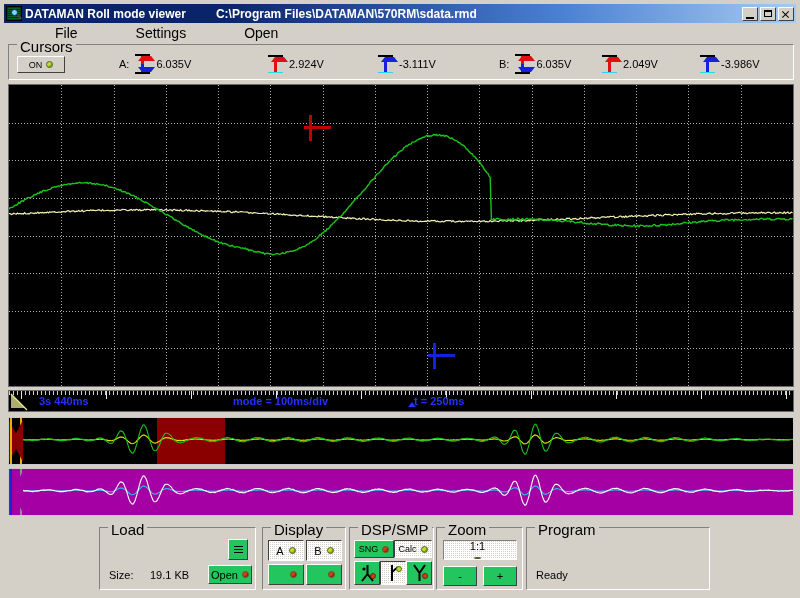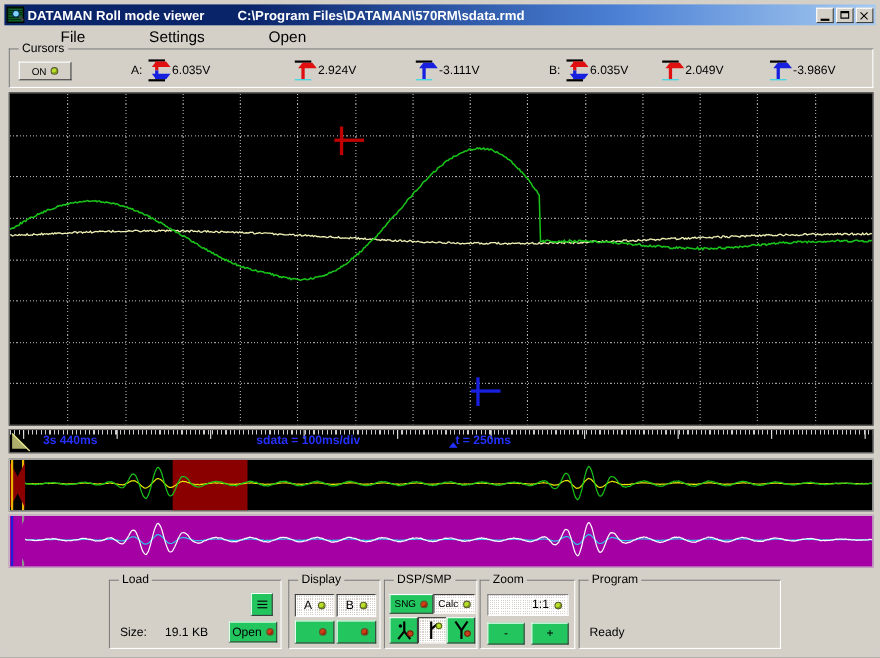--- a/index.html
+++ b/index.html
@@ -34,21 +34,21 @@
   .b-cls i.s1{transform:rotate(45deg);} .b-cls i.s2{transform:rotate(-45deg);}
 
   
   .menubar{position:absolute;left:2px;top:23px;width:792px;height:16px;
     display:flex;align-items:center;gap:14px;padding-left:7px;box-sizing:border-box;}
   .menubar span{font-size:14px;cursor:default;padding-left:44px;}
 
   
   .cursors-grp{position:absolute;left:6px;top:42px;width:786px;height:36px;
     border:1px solid;border-color:#808080 #fff #fff #808080;box-sizing:border-box;}
-  .grp-legend{position:absolute;top:-7px;left:8px;background:#d4d0c8;padding:0 3px;font-size:11px;}
+  .grp-legend{position:absolute;top:-7px;left:8px;background:#d4d0c8;padding:0 3px;font-size:15px;}
   .on-btn{position:absolute;left:8px;top:11px;width:48px;height:17px;background:#d4d0c8;
     border:1px solid;border-color:#fff #404040 #404040 #fff;box-sizing:border-box;
     display:flex;align-items:center;justify-content:center;gap:4px;font-size:9px;}
   .led{width:7px;height:7px;border-radius:50%;border:1px solid #5a5a30;box-sizing:border-box;}
   .led.green{background:#b8e028;box-shadow:inset -1px -1px 0 #7f9e14;}
   .led.red{background:#d63c14;box-shadow:inset -1px -1px 0 #8d2207;}
 
   .meas{position:absolute;top:8px;display:flex;align-items:center;gap:5px;}
   .meas .lbl{font-size:11px;}
   .meas .val{font-size:11px;}
@@ -297,21 +297,21 @@
         <div class="tickM" style="left: 522px;"></div>
         <div class="tickM" style="left: 607px;"></div>
         <div class="tickM" style="left: 692px;"></div>
         <div class="tickM" style="left: 777px;"></div>
       </div>
     <svg class="corner" width="20" height="18">
       <path d="M1 1 L1 15 L15 15 Z" fill="#e8e890" stroke="none" opacity="0.75"></path>
       <path d="M1 1 L17 17" stroke="#e8e890" stroke-width="1.3" fill="none"></path>
     </svg>
     <span class="it1">3s 440ms</span>
-    <span class="it2">sdata =  100ms/div</span>
+    <span class="it2">mode =  100ms/div</span>
     <div class="dlt"></div>
     <span class="it3">t =  250ms</span>
   </div>
 
   <div class="navA nav">
     <div class="selbox" id="selA" style="left: 148px; width: 68px; background: rgb(138, 0, 0);"></div>
     <svg id="navA-svg" width="784" height="46" viewBox="0 0 784 46">
         <path d="M0.0 21.7 L1.0 21.6 L2.0 21.7 L3.0 21.3 L4.0 21.6 L5.0 21.6 L6.0 21.6 L7.0 21.3 L8.0 21.6 L9.0 21.4 L10.0 21.4 L11.0 21.7 L12.0 21.6 L13.0 21.7 L14.0 21.5 L15.0 21.6 L16.0 21.7 L17.0 21.9 L18.0 21.7 L19.0 21.8 L20.0 21.7 L21.0 21.6 L22.0 22.0 L23.0 21.8 L24.0 21.9 L25.0 21.9 L26.0 21.7 L27.0 21.7 L28.0 21.9 L29.0 21.5 L30.0 21.8 L31.0 21.5 L32.0 21.4 L33.0 21.3 L34.0 21.3 L35.0 21.6 L36.0 21.5 L37.0 21.5 L38.0 21.5 L39.0 21.5 L40.0 21.2 L41.0 21.2 L42.0 21.3 L43.0 21.3 L44.0 21.7 L45.0 21.5 L46.0 21.8 L47.0 21.8 L48.0 21.7 L49.0 21.9 L50.0 21.8 L51.0 22.1 L52.0 22.1 L53.0 21.9 L54.0 21.8 L55.0 21.9 L56.0 21.8 L57.0 21.8 L58.0 21.7 L59.0 21.8 L60.0 21.8 L61.0 21.4 L62.0 21.6 L63.0 21.3 L64.0 21.5 L65.0 21.3 L66.0 21.2 L67.0 21.3 L68.0 21.1 L69.0 21.1 L70.0 21.4 L71.0 21.5 L72.0 21.5 L73.0 21.3 L74.0 21.5 L75.0 21.7 L76.0 21.9 L77.0 21.7 L78.0 22.0 L79.0 21.9 L80.0 22.2 L81.0 21.9 L82.0 21.8 L83.0 21.9 L84.0 22.0 L85.0 21.8 L86.0 21.7 L87.0 21.4 L88.0 21.2 L89.0 21.4 L90.0 21.1 L91.0 21.1 L92.0 21.2 L93.0 21.4 L94.0 21.3 L95.0 21.5 L96.0 21.8 L97.0 22.0 L98.0 22.1 L99.0 22.4 L100.0 22.6 L101.0 22.6 L102.0 22.7 L103.0 22.7 L104.0 22.3 L105.0 22.0 L106.0 21.4 L107.0 21.2 L108.0 20.5 L109.0 19.9 L110.0 19.4 L111.0 19.1 L112.0 19.1 L113.0 19.0 L114.0 19.3 L115.0 20.0 L116.0 20.6 L117.0 21.2 L118.0 22.1 L119.0 23.1 L120.0 24.0 L121.0 24.8 L122.0 25.5 L123.0 25.7 L124.0 25.5 L125.0 25.2 L126.0 24.6 L127.0 23.9 L128.0 22.6 L129.0 21.5 L130.0 20.5 L131.0 19.5 L132.0 18.6 L133.0 17.6 L134.0 17.1 L135.0 17.1 L136.0 17.4 L137.0 17.9 L138.0 18.8 L139.0 19.6 L140.0 20.9 L141.0 22.0 L142.0 22.8 L143.0 23.9 L144.0 24.5 L145.0 25.0 L146.0 25.1 L147.0 25.0 L148.0 24.6 L149.0 24.1 L150.0 23.5 L151.0 22.9 L152.0 22.0 L153.0 21.3 L154.0 20.8 L155.0 20.2 L156.0 19.9 L157.0 19.5 L158.0 19.8 L159.0 19.9 L160.0 19.8 L161.0 20.4 L162.0 20.7 L163.0 20.8 L164.0 21.4 L165.0 21.6 L166.0 22.0 L167.0 22.0 L168.0 22.4 L169.0 22.7 L170.0 22.4 L171.0 22.4 L172.0 22.7 L173.0 22.5 L174.0 22.2 L175.0 22.4 L176.0 22.1 L177.0 21.8 L178.0 21.9 L179.0 21.6 L180.0 21.6 L181.0 21.4 L182.0 21.2 L183.0 21.5 L184.0 21.0 L185.0 21.1 L186.0 21.0 L187.0 21.0 L188.0 21.2 L189.0 21.2 L190.0 21.0 L191.0 21.1 L192.0 21.4 L193.0 21.4 L194.0 21.6 L195.0 21.4 L196.0 21.5 L197.0 21.7 L198.0 22.0 L199.0 22.0 L200.0 22.1 L201.0 22.3 L202.0 22.0 L203.0 22.2 L204.0 22.3 L205.0 22.4 L206.0 22.0 L207.0 22.2 L208.0 22.2 L209.0 21.7 L210.0 21.8 L211.0 21.6 L212.0 21.7 L213.0 21.6 L214.0 21.4 L215.0 21.3 L216.0 21.0 L217.0 21.1 L218.0 21.2 L219.0 21.0 L220.0 21.0 L221.0 21.2 L222.0 21.2 L223.0 21.4 L224.0 21.5 L225.0 21.5 L226.0 21.7 L227.0 21.8 L228.0 21.8 L229.0 22.1 L230.0 21.9 L231.0 22.2 L232.0 22.4 L233.0 22.2 L234.0 22.0 L235.0 22.2 L236.0 22.3 L237.0 22.1 L238.0 22.1 L239.0 22.0 L240.0 21.8 L241.0 21.8 L242.0 21.4 L243.0 21.6 L244.0 21.4 L245.0 21.0 L246.0 21.2 L247.0 21.1 L248.0 21.1 L249.0 21.1 L250.0 20.9 L251.0 21.0 L252.0 21.0 L253.0 21.3 L254.0 21.3 L255.0 21.5 L256.0 21.7 L257.0 21.9 L258.0 21.7 L259.0 21.9 L260.0 22.0 L261.0 22.2 L262.0 22.1 L263.0 22.1 L264.0 22.1 L265.0 22.4 L266.0 22.1 L267.0 22.2 L268.0 22.0 L269.0 21.9 L270.0 21.7 L271.0 21.6 L272.0 21.7 L273.0 21.6 L274.0 21.3 L275.0 21.0 L276.0 21.1 L277.0 20.9 L278.0 21.1 L279.0 20.9 L280.0 21.0 L281.0 21.1 L282.0 21.3 L283.0 21.2 L284.0 21.3 L285.0 21.6 L286.0 21.5 L287.0 21.8 L288.0 21.8 L289.0 21.9 L290.0 22.0 L291.0 22.0 L292.0 22.4 L293.0 22.3 L294.0 22.1 L295.0 22.3 L296.0 22.2 L297.0 22.0 L298.0 22.1 L299.0 21.9 L300.0 22.0 L301.0 21.7 L302.0 21.7 L303.0 21.3 L304.0 21.3 L305.0 21.3 L306.0 21.0 L307.0 21.2 L308.0 21.0 L309.0 21.0 L310.0 20.9 L311.0 21.1 L312.0 21.0 L313.0 21.1 L314.0 21.3 L315.0 21.3 L316.0 21.7 L317.0 21.7 L318.0 21.8 L319.0 21.9 L320.0 22.1 L321.0 22.3 L322.0 22.0 L323.0 22.2 L324.0 22.2 L325.0 22.2 L326.0 22.2 L327.0 22.2 L328.0 21.9 L329.0 21.7 L330.0 22.0 L331.0 21.6 L332.0 21.6 L333.0 21.5 L334.0 21.5 L335.0 21.2 L336.0 21.1 L337.0 21.3 L338.0 20.9 L339.0 20.9 L340.0 21.1 L341.0 21.1 L342.0 21.1 L343.0 21.4 L344.0 21.2 L345.0 21.4 L346.0 21.6 L347.0 21.7 L348.0 21.6 L349.0 21.9 L350.0 22.1 L351.0 22.1 L352.0 21.9 L353.0 22.3 L354.0 22.2 L355.0 22.0 L356.0 22.0 L357.0 22.2 L358.0 21.9 L359.0 21.8 L360.0 21.6 L361.0 21.7 L362.0 21.6 L363.0 21.6 L364.0 21.4 L365.0 21.4 L366.0 21.3 L367.0 21.1 L368.0 21.3 L369.0 21.0 L370.0 21.1 L371.0 21.1 L372.0 21.2 L373.0 21.2 L374.0 21.5 L375.0 21.4 L376.0 21.4 L377.0 21.8 L378.0 21.8 L379.0 22.0 L380.0 22.1 L381.0 22.0 L382.0 22.2 L383.0 22.0 L384.0 22.1 L385.0 22.1 L386.0 22.0 L387.0 22.1 L388.0 22.1 L389.0 21.7 L390.0 21.6 L391.0 21.5 L392.0 21.6 L393.0 21.6 L394.0 21.4 L395.0 21.1 L396.0 21.3 L397.0 21.3 L398.0 21.2 L399.0 21.3 L400.0 21.3 L401.0 21.3 L402.0 21.2 L403.0 21.5 L404.0 21.4 L405.0 21.3 L406.0 21.6 L407.0 21.6 L408.0 21.8 L409.0 21.7 L410.0 22.1 L411.0 22.0 L412.0 22.2 L413.0 21.9 L414.0 22.1 L415.0 21.9 L416.0 22.2 L417.0 21.9 L418.0 22.1 L419.0 22.0 L420.0 21.9 L421.0 21.7 L422.0 21.6 L423.0 21.5 L424.0 21.4 L425.0 21.5 L426.0 21.5 L427.0 21.1 L428.0 21.3 L429.0 21.1 L430.0 21.3 L431.0 21.2 L432.0 21.4 L433.0 21.3 L434.0 21.5 L435.0 21.4 L436.0 21.8 L437.0 21.7 L438.0 21.7 L439.0 21.7 L440.0 22.1 L441.0 22.2 L442.0 21.9 L443.0 22.2 L444.0 21.9 L445.0 21.9 L446.0 22.0 L447.0 22.0 L448.0 21.8 L449.0 21.9 L450.0 21.9 L451.0 21.5 L452.0 21.4 L453.0 21.4 L454.0 21.4 L455.0 21.2 L456.0 21.4 L457.0 21.1 L458.0 21.2 L459.0 21.2 L460.0 21.2 L461.0 21.4 L462.0 21.4 L463.0 21.6 L464.0 21.4 L465.0 21.5 L466.0 21.8 L467.0 21.8 L468.0 21.7 L469.0 21.7 L470.0 22.0 L471.0 21.9 L472.0 22.0 L473.0 22.2 L474.0 21.9 L475.0 22.3 L476.0 21.8 L477.0 22.0 L478.0 21.7 L479.0 21.4 L480.0 21.5 L481.0 21.4 L482.0 21.3 L483.0 21.1 L484.0 21.1 L485.0 20.8 L486.0 21.0 L487.0 21.1 L488.0 21.2 L489.0 21.3 L490.0 21.7 L491.0 21.9 L492.0 22.2 L493.0 22.5 L494.0 23.0 L495.0 23.0 L496.0 23.0 L497.0 22.7 L498.0 22.8 L499.0 22.2 L500.0 21.7 L501.0 20.9 L502.0 20.2 L503.0 19.7 L504.0 19.3 L505.0 18.9 L506.0 18.9 L507.0 18.8 L508.0 19.3 L509.0 20.2 L510.0 21.0 L511.0 22.3 L512.0 23.4 L513.0 24.2 L514.0 25.3 L515.0 25.9 L516.0 25.8 L517.0 25.7 L518.0 25.1 L519.0 24.3 L520.0 23.2 L521.0 21.8 L522.0 20.5 L523.0 19.1 L524.0 18.3 L525.0 17.4 L526.0 16.9 L527.0 17.2 L528.0 17.5 L529.0 18.4 L530.0 19.5 L531.0 20.5 L532.0 21.9 L533.0 22.8 L534.0 24.0 L535.0 24.7 L536.0 25.1 L537.0 25.1 L538.0 24.8 L539.0 24.5 L540.0 23.8 L541.0 23.1 L542.0 22.3 L543.0 21.5 L544.0 20.8 L545.0 20.3 L546.0 20.0 L547.0 19.6 L548.0 19.6 L549.0 20.0 L550.0 20.0 L551.0 20.4 L552.0 20.8 L553.0 21.2 L554.0 21.7 L555.0 22.1 L556.0 22.3 L557.0 22.5 L558.0 22.5 L559.0 22.4 L560.0 22.5 L561.0 22.4 L562.0 22.5 L563.0 22.3 L564.0 22.4 L565.0 21.9 L566.0 21.9 L567.0 21.9 L568.0 21.8 L569.0 21.4 L570.0 21.5 L571.0 21.2 L572.0 21.2 L573.0 20.9 L574.0 21.0 L575.0 21.0 L576.0 20.9 L577.0 21.0 L578.0 20.9 L579.0 21.1 L580.0 21.2 L581.0 21.2 L582.0 21.3 L583.0 21.6 L584.0 21.5 L585.0 22.0 L586.0 21.9 L587.0 22.2 L588.0 22.2 L589.0 22.1 L590.0 22.2 L591.0 22.5 L592.0 22.2 L593.0 22.1 L594.0 22.1 L595.0 22.2 L596.0 22.1 L597.0 22.0 L598.0 21.6 L599.0 21.6 L600.0 21.6 L601.0 21.4 L602.0 21.2 L603.0 20.9 L604.0 21.1 L605.0 20.8 L606.0 20.9 L607.0 20.9 L608.0 20.8 L609.0 21.0 L610.0 21.1 L611.0 21.4 L612.0 21.2 L613.0 21.3 L614.0 21.8 L615.0 21.9 L616.0 22.1 L617.0 21.9 L618.0 22.3 L619.0 22.2 L620.0 22.2 L621.0 22.3 L622.0 22.2 L623.0 22.3 L624.0 22.3 L625.0 22.2 L626.0 21.8 L627.0 21.9 L628.0 21.9 L629.0 21.7 L630.0 21.3 L631.0 21.2 L632.0 21.1 L633.0 21.2 L634.0 21.0 L635.0 21.0 L636.0 20.9 L637.0 20.9 L638.0 20.9 L639.0 21.3 L640.0 21.3 L641.0 21.4 L642.0 21.3 L643.0 21.6 L644.0 21.5 L645.0 21.6 L646.0 21.7 L647.0 22.0 L648.0 22.0 L649.0 22.2 L650.0 22.3 L651.0 22.1 L652.0 22.1 L653.0 22.1 L654.0 22.0 L655.0 22.1 L656.0 22.1 L657.0 22.0 L658.0 21.6 L659.0 21.8 L660.0 21.5 L661.0 21.2 L662.0 21.4 L663.0 21.2 L664.0 21.2 L665.0 21.0 L666.0 20.9 L667.0 20.9 L668.0 21.0 L669.0 21.2 L670.0 21.1 L671.0 21.1 L672.0 21.4 L673.0 21.3 L674.0 21.5 L675.0 21.8 L676.0 21.7 L677.0 21.8 L678.0 22.1 L679.0 22.0 L680.0 22.0 L681.0 22.2 L682.0 22.1 L683.0 22.0 L684.0 21.9 L685.0 21.9 L686.0 21.9 L687.0 21.6 L688.0 21.8 L689.0 21.4 L690.0 21.7 L691.0 21.4 L692.0 21.5 L693.0 21.4 L694.0 21.0 L695.0 21.2 L696.0 21.2 L697.0 21.2 L698.0 21.1 L699.0 21.2 L700.0 21.4 L701.0 21.4 L702.0 21.3 L703.0 21.7 L704.0 21.8 L705.0 21.7 L706.0 21.8 L707.0 21.9 L708.0 22.1 L709.0 22.0 L710.0 21.9 L711.0 22.1 L712.0 21.9 L713.0 22.1 L714.0 21.9 L715.0 22.0 L716.0 21.6 L717.0 21.6 L718.0 21.6 L719.0 21.6 L720.0 21.6 L721.0 21.3 L722.0 21.3 L723.0 21.2 L724.0 21.3 L725.0 21.2 L726.0 21.5 L727.0 21.3 L728.0 21.4 L729.0 21.3 L730.0 21.2 L731.0 21.3 L732.0 21.6 L733.0 21.6 L734.0 21.7 L735.0 21.5 L736.0 21.6 L737.0 21.8 L738.0 21.9 L739.0 21.9 L740.0 21.8 L741.0 21.8 L742.0 21.7 L743.0 21.7 L744.0 21.8 L745.0 21.8 L746.0 21.9 L747.0 21.7 L748.0 21.5 L749.0 21.6 L750.0 21.4 L751.0 21.4 L752.0 21.7 L753.0 21.6 L754.0 21.6 L755.0 21.6 L756.0 21.5 L757.0 21.4 L758.0 21.5 L759.0 21.4 L760.0 21.5 L761.0 21.3 L762.0 21.4 L763.0 21.7 L764.0 21.5 L765.0 21.4 L766.0 21.5 L767.0 21.6 L768.0 21.6 L769.0 21.7 L770.0 21.6 L771.0 21.6 L772.0 21.7 L773.0 21.8 L774.0 21.6 L775.0 21.5 L776.0 21.8 L777.0 21.8 L778.0 21.5 L779.0 21.7 L780.0 21.6 L781.0 21.7 L782.0 21.5 L783.0 21.5 L784.0 21.7" stroke="#e8e800" stroke-width="1.1" fill="none"></path>
         <path d="M0.0 21.7 L1.0 21.5 L2.0 21.4 L3.0 21.4 L4.0 21.4 L5.0 20.9 L6.0 21.2 L7.0 21.1 L8.0 21.1 L9.0 21.2 L10.0 20.8 L11.0 21.3 L12.0 21.3 L13.0 21.0 L14.0 21.3 L15.0 21.9 L16.0 21.9 L17.0 21.9 L18.0 21.9 L19.0 21.9 L20.0 22.1 L21.0 22.3 L22.0 22.3 L23.0 22.6 L24.0 22.6 L25.0 22.0 L26.0 22.4 L27.0 21.8 L28.0 22.3 L29.0 21.8 L30.0 21.9 L31.0 21.5 L32.0 21.4 L33.0 21.0 L34.0 21.3 L35.0 20.8 L36.0 21.1 L37.0 21.1 L38.0 21.0 L39.0 20.5 L40.0 21.0 L41.0 20.7 L42.0 21.2 L43.0 21.1 L44.0 21.5 L45.0 21.3 L46.0 21.7 L47.0 22.0 L48.0 22.3 L49.0 22.3 L50.0 22.4 L51.0 22.8 L52.0 22.4 L53.0 22.6 L54.0 22.6 L55.0 22.4 L56.0 22.4 L57.0 22.3 L58.0 21.9 L59.0 21.8 L60.0 21.7 L61.0 21.7 L62.0 21.5 L63.0 21.3 L64.0 20.8 L65.0 20.6 L66.0 20.4 L67.0 20.4 L68.0 20.6 L69.0 20.4 L70.0 20.9 L71.0 21.0 L72.0 21.3 L73.0 21.1 L74.0 21.7 L75.0 21.5 L76.0 22.3 L77.0 22.6 L78.0 22.9 L79.0 22.6 L80.0 22.8 L81.0 22.7 L82.0 22.7 L83.0 22.5 L84.0 22.4 L85.0 21.7 L86.0 21.7 L87.0 21.1 L88.0 20.5 L89.0 20.1 L90.0 20.1 L91.0 20.0 L92.0 19.8 L93.0 20.2 L94.0 20.7 L95.0 21.5 L96.0 22.1 L97.0 22.7 L98.0 23.5 L99.0 24.3 L100.0 25.0 L101.0 25.3 L102.0 25.4 L103.0 25.3 L104.0 24.3 L105.0 23.2 L106.0 21.3 L107.0 19.8 L108.0 18.1 L109.0 16.1 L110.0 14.5 L111.0 13.2 L112.0 12.9 L113.0 13.2 L114.0 13.9 L115.0 15.6 L116.0 18.1 L117.0 20.5 L118.0 23.6 L119.0 27.1 L120.0 30.1 L121.0 32.6 L122.0 33.8 L123.0 34.9 L124.0 35.2 L125.0 33.6 L126.0 31.9 L127.0 28.7 L128.0 25.4 L129.0 21.5 L130.0 17.7 L131.0 13.8 L132.0 11.0 L133.0 8.8 L134.0 7.0 L135.0 6.9 L136.0 8.0 L137.0 9.7 L138.0 12.2 L139.0 15.8 L140.0 19.3 L141.0 22.9 L142.0 26.1 L143.0 28.8 L144.0 31.2 L145.0 32.6 L146.0 32.8 L147.0 32.5 L148.0 31.6 L149.0 29.7 L150.0 27.9 L151.0 25.5 L152.0 23.2 L153.0 20.4 L154.0 18.7 L155.0 16.9 L156.0 15.5 L157.0 15.3 L158.0 15.2 L159.0 15.4 L160.0 16.1 L161.0 16.8 L162.0 17.8 L163.0 19.3 L164.0 20.7 L165.0 21.8 L166.0 22.8 L167.0 23.2 L168.0 23.9 L169.0 24.2 L170.0 24.4 L171.0 24.9 L172.0 24.7 L173.0 24.5 L174.0 24.3 L175.0 23.8 L176.0 23.1 L177.0 22.6 L178.0 22.6 L179.0 21.9 L180.0 21.3 L181.0 21.0 L182.0 20.8 L183.0 20.5 L184.0 20.0 L185.0 20.0 L186.0 19.8 L187.0 19.6 L188.0 19.6 L189.0 20.1 L190.0 19.9 L191.0 20.1 L192.0 20.0 L193.0 20.3 L194.0 20.9 L195.0 21.6 L196.0 21.8 L197.0 21.9 L198.0 22.5 L199.0 22.8 L200.0 23.1 L201.0 23.5 L202.0 23.6 L203.0 23.3 L204.0 23.3 L205.0 23.4 L206.0 23.6 L207.0 23.0 L208.0 22.7 L209.0 22.3 L210.0 21.9 L211.0 21.9 L212.0 21.0 L213.0 20.9 L214.0 20.5 L215.0 20.4 L216.0 20.0 L217.0 19.7 L218.0 19.4 L219.0 19.6 L220.0 19.7 L221.0 20.0 L222.0 20.3 L223.0 20.5 L224.0 20.4 L225.0 21.1 L226.0 21.6 L227.0 22.0 L228.0 22.7 L229.0 22.5 L230.0 23.3 L231.0 23.6 L232.0 23.4 L233.0 23.4 L234.0 23.9 L235.0 23.7 L236.0 23.6 L237.0 23.0 L238.0 22.8 L239.0 22.4 L240.0 21.9 L241.0 21.8 L242.0 21.3 L243.0 20.8 L244.0 20.5 L245.0 20.0 L246.0 19.6 L247.0 19.8 L248.0 19.5 L249.0 19.6 L250.0 19.7 L251.0 19.5 L252.0 19.9 L253.0 20.4 L254.0 20.4 L255.0 21.0 L256.0 21.2 L257.0 21.7 L258.0 22.0 L259.0 22.8 L260.0 23.0 L261.0 23.5 L262.0 23.4 L263.0 23.6 L264.0 23.7 L265.0 23.4 L266.0 23.5 L267.0 23.0 L268.0 22.8 L269.0 22.7 L270.0 22.5 L271.0 22.0 L272.0 21.3 L273.0 21.0 L274.0 20.4 L275.0 20.3 L276.0 20.0 L277.0 19.9 L278.0 19.8 L279.0 19.3 L280.0 19.4 L281.0 19.8 L282.0 20.2 L283.0 20.2 L284.0 20.4 L285.0 20.8 L286.0 21.6 L287.0 21.7 L288.0 22.2 L289.0 22.4 L290.0 23.0 L291.0 23.1 L292.0 23.8 L293.0 23.8 L294.0 23.6 L295.0 23.8 L296.0 23.3 L297.0 23.5 L298.0 23.1 L299.0 22.8 L300.0 22.3 L301.0 22.1 L302.0 21.6 L303.0 20.9 L304.0 20.9 L305.0 20.3 L306.0 20.0 L307.0 19.6 L308.0 19.5 L309.0 19.6 L310.0 19.6 L311.0 19.9 L312.0 20.1 L313.0 20.4 L314.0 20.4 L315.0 20.9 L316.0 21.2 L317.0 21.5 L318.0 22.4 L319.0 22.8 L320.0 22.7 L321.0 23.0 L322.0 23.3 L323.0 23.5 L324.0 23.6 L325.0 23.4 L326.0 23.2 L327.0 22.9 L328.0 23.2 L329.0 22.7 L330.0 22.2 L331.0 21.9 L332.0 21.8 L333.0 20.8 L334.0 20.8 L335.0 20.2 L336.0 19.9 L337.0 20.1 L338.0 19.6 L339.0 20.0 L340.0 20.0 L341.0 19.9 L342.0 20.1 L343.0 20.2 L344.0 20.9 L345.0 20.9 L346.0 21.4 L347.0 21.7 L348.0 22.1 L349.0 22.6 L350.0 22.7 L351.0 22.8 L352.0 23.0 L353.0 23.6 L354.0 23.2 L355.0 23.5 L356.0 23.2 L357.0 22.9 L358.0 23.0 L359.0 22.6 L360.0 22.5 L361.0 21.8 L362.0 21.5 L363.0 20.9 L364.0 20.9 L365.0 20.7 L366.0 20.0 L367.0 20.2 L368.0 20.3 L369.0 20.1 L370.0 19.9 L371.0 20.3 L372.0 20.4 L373.0 20.2 L374.0 20.4 L375.0 20.9 L376.0 21.6 L377.0 21.5 L378.0 22.0 L379.0 22.4 L380.0 22.6 L381.0 23.1 L382.0 22.9 L383.0 23.0 L384.0 23.4 L385.0 23.4 L386.0 22.9 L387.0 23.1 L388.0 23.0 L389.0 22.5 L390.0 22.0 L391.0 21.6 L392.0 21.6 L393.0 21.2 L394.0 21.0 L395.0 20.5 L396.0 20.3 L397.0 20.4 L398.0 20.4 L399.0 20.3 L400.0 20.1 L401.0 20.1 L402.0 20.1 L403.0 20.8 L404.0 20.9 L405.0 21.2 L406.0 21.3 L407.0 21.8 L408.0 22.1 L409.0 22.3 L410.0 22.3 L411.0 23.1 L412.0 22.8 L413.0 23.1 L414.0 23.1 L415.0 22.8 L416.0 22.7 L417.0 22.5 L418.0 22.8 L419.0 22.2 L420.0 22.1 L421.0 21.9 L422.0 21.4 L423.0 21.1 L424.0 21.2 L425.0 20.5 L426.0 20.6 L427.0 20.2 L428.0 20.4 L429.0 19.9 L430.0 20.5 L431.0 20.3 L432.0 20.8 L433.0 20.4 L434.0 21.2 L435.0 21.3 L436.0 21.3 L437.0 21.8 L438.0 22.0 L439.0 22.6 L440.0 22.3 L441.0 22.9 L442.0 23.0 L443.0 23.0 L444.0 23.1 L445.0 23.2 L446.0 23.0 L447.0 22.9 L448.0 22.5 L449.0 21.9 L450.0 21.9 L451.0 21.8 L452.0 21.3 L453.0 20.9 L454.0 21.0 L455.0 20.5 L456.0 20.7 L457.0 20.4 L458.0 20.0 L459.0 20.4 L460.0 20.5 L461.0 20.8 L462.0 20.5 L463.0 20.9 L464.0 21.1 L465.0 21.1 L466.0 21.8 L467.0 22.0 L468.0 22.3 L469.0 22.8 L470.0 22.9 L471.0 23.1 L472.0 23.4 L473.0 23.5 L474.0 23.4 L475.0 23.2 L476.0 22.8 L477.0 22.4 L478.0 22.1 L479.0 22.0 L480.0 21.1 L481.0 20.5 L482.0 19.9 L483.0 19.7 L484.0 19.1 L485.0 19.3 L486.0 18.9 L487.0 19.3 L488.0 19.6 L489.0 20.8 L490.0 21.5 L491.0 22.8 L492.0 23.7 L493.0 25.2 L494.0 25.9 L495.0 26.2 L496.0 26.3 L497.0 25.8 L498.0 24.9 L499.0 23.8 L500.0 21.5 L501.0 19.8 L502.0 17.5 L503.0 15.3 L504.0 13.4 L505.0 12.3 L506.0 12.4 L507.0 12.8 L508.0 14.2 L509.0 17.1 L510.0 19.7 L511.0 23.8 L512.0 27.4 L513.0 31.0 L514.0 33.7 L515.0 35.2 L516.0 36.3 L517.0 35.8 L518.0 33.4 L519.0 30.3 L520.0 26.9 L521.0 22.0 L522.0 17.8 L523.0 13.7 L524.0 10.0 L525.0 7.4 L526.0 6.1 L527.0 6.5 L528.0 8.2 L529.0 10.6 L530.0 14.0 L531.0 18.2 L532.0 22.3 L533.0 26.1 L534.0 29.0 L535.0 31.4 L536.0 32.9 L537.0 33.1 L538.0 32.4 L539.0 31.0 L540.0 28.8 L541.0 26.2 L542.0 23.6 L543.0 20.8 L544.0 18.6 L545.0 16.7 L546.0 15.4 L547.0 15.3 L548.0 15.4 L549.0 15.7 L550.0 16.3 L551.0 17.5 L552.0 18.8 L553.0 20.2 L554.0 21.4 L555.0 22.3 L556.0 23.3 L557.0 24.3 L558.0 24.3 L559.0 24.6 L560.0 25.0 L561.0 24.5 L562.0 24.3 L563.0 24.1 L564.0 23.9 L565.0 23.2 L566.0 22.7 L567.0 22.0 L568.0 21.8 L569.0 21.4 L570.0 20.6 L571.0 20.3 L572.0 20.2 L573.0 19.8 L574.0 19.5 L575.0 19.7 L576.0 19.1 L577.0 19.2 L578.0 19.6 L579.0 19.6 L580.0 20.1 L581.0 20.3 L582.0 20.8 L583.0 21.0 L584.0 21.8 L585.0 22.3 L586.0 22.5 L587.0 23.0 L588.0 23.4 L589.0 23.7 L590.0 23.8 L591.0 24.2 L592.0 23.9 L593.0 23.9 L594.0 23.7 L595.0 23.1 L596.0 22.9 L597.0 22.4 L598.0 22.0 L599.0 21.6 L600.0 21.0 L601.0 20.8 L602.0 20.0 L603.0 19.8 L604.0 19.3 L605.0 19.5 L606.0 19.3 L607.0 19.6 L608.0 19.2 L609.0 19.5 L610.0 20.1 L611.0 20.2 L612.0 20.5 L613.0 21.5 L614.0 21.5 L615.0 22.2 L616.0 22.7 L617.0 23.0 L618.0 23.3 L619.0 23.6 L620.0 23.8 L621.0 23.8 L622.0 23.9 L623.0 24.0 L624.0 23.6 L625.0 23.0 L626.0 23.0 L627.0 22.3 L628.0 22.0 L629.0 21.4 L630.0 21.2 L631.0 20.7 L632.0 20.3 L633.0 20.1 L634.0 19.4 L635.0 19.2 L636.0 19.4 L637.0 19.5 L638.0 19.6 L639.0 19.8 L640.0 20.1 L641.0 20.6 L642.0 21.1 L643.0 21.0 L644.0 21.8 L645.0 22.3 L646.0 22.3 L647.0 23.0 L648.0 23.0 L649.0 23.3 L650.0 23.6 L651.0 23.7 L652.0 23.6 L653.0 23.6 L654.0 23.4 L655.0 23.3 L656.0 22.8 L657.0 22.5 L658.0 21.9 L659.0 21.6 L660.0 20.9 L661.0 20.8 L662.0 20.4 L663.0 20.1 L664.0 20.1 L665.0 19.6 L666.0 19.6 L667.0 19.7 L668.0 19.9 L669.0 19.9 L670.0 20.1 L671.0 20.5 L672.0 20.9 L673.0 21.2 L674.0 21.7 L675.0 21.7 L676.0 22.6 L677.0 22.9 L678.0 22.7 L679.0 22.8 L680.0 23.2 L681.0 23.2 L682.0 23.0 L683.0 23.2 L684.0 23.0 L685.0 23.1 L686.0 22.4 L687.0 22.1 L688.0 21.9 L689.0 21.3 L690.0 21.6 L691.0 20.9 L692.0 20.7 L693.0 20.5 L694.0 20.2 L695.0 20.2 L696.0 19.9 L697.0 20.2 L698.0 20.3 L699.0 20.5 L700.0 20.6 L701.0 20.6 L702.0 21.1 L703.0 21.1 L704.0 21.8 L705.0 21.6 L706.0 22.2 L707.0 22.1 L708.0 22.3 L709.0 22.5 L710.0 22.6 L711.0 22.9 L712.0 22.6 L713.0 23.0 L714.0 22.7 L715.0 22.5 L716.0 22.4 L717.0 22.0 L718.0 21.9 L719.0 21.6 L720.0 21.3 L721.0 21.2 L722.0 21.2 L723.0 21.0 L724.0 21.0 L725.0 20.6 L726.0 20.7 L727.0 20.8 L728.0 20.4 L729.0 20.6 L730.0 20.9 L731.0 20.9 L732.0 21.4 L733.0 21.3 L734.0 21.5 L735.0 21.7 L736.0 22.2 L737.0 22.4 L738.0 22.4 L739.0 22.3 L740.0 22.3 L741.0 22.7 L742.0 22.1 L743.0 22.5 L744.0 22.2 L745.0 22.2 L746.0 22.0 L747.0 22.0 L748.0 22.0 L749.0 21.6 L750.0 21.6 L751.0 21.1 L752.0 21.4 L753.0 21.2 L754.0 21.2 L755.0 21.2 L756.0 21.1 L757.0 21.2 L758.0 21.3 L759.0 21.1 L760.0 21.1 L761.0 21.4 L762.0 21.5 L763.0 21.3 L764.0 21.5 L765.0 21.9 L766.0 21.7 L767.0 21.7 L768.0 21.8 L769.0 22.1 L770.0 22.3 L771.0 22.0 L772.0 22.0 L773.0 21.8 L774.0 22.1 L775.0 22.0 L776.0 21.7 L777.0 21.9 L778.0 21.8 L779.0 21.9 L780.0 21.9 L781.0 21.4 L782.0 21.4 L783.0 21.5 L784.0 21.4" stroke="#19c419" stroke-width="1.1" fill="none"></path>
       </svg>
@@ -409,21 +409,21 @@
               <path d="M3 2 L8.5 10 L14 2 M8.5 10 L8.5 18" stroke="#000" stroke-width="2" fill="none"></path>
             </svg>
           <span class="minidot md-red" style="right:0;bottom:4px;"></span>
         </span>
       </div>
     </div>
 
     <div class="panel" style="left:432px;top:8px;width:87px;height:63px;">
       <div class="grp-legend">Zoom</div>
       <div class="sunken" style="left:6px;top:12px;width:74px;height:20px;
-                  justify-content:flex-end;padding-right:5px;gap:5px;">
+                  justify-content:flex-end;padding-right:5px;gap:5px;flex-direction:column;">
         <span>1:1</span>
         <span class="led green"></span>
       </div>
       <div class="btn" style="left:6px;top:38px;width:34px;height:20px;">-</div>
       <div class="btn" style="left:46px;top:38px;width:34px;height:20px;">+</div>
     </div>
 
     <div class="panel" style="left:522px;top:8px;width:184px;height:63px;">
       <div class="grp-legend">Program</div>
       <div class="stxt" style="left:9px;top:41px;">Ready</div>

